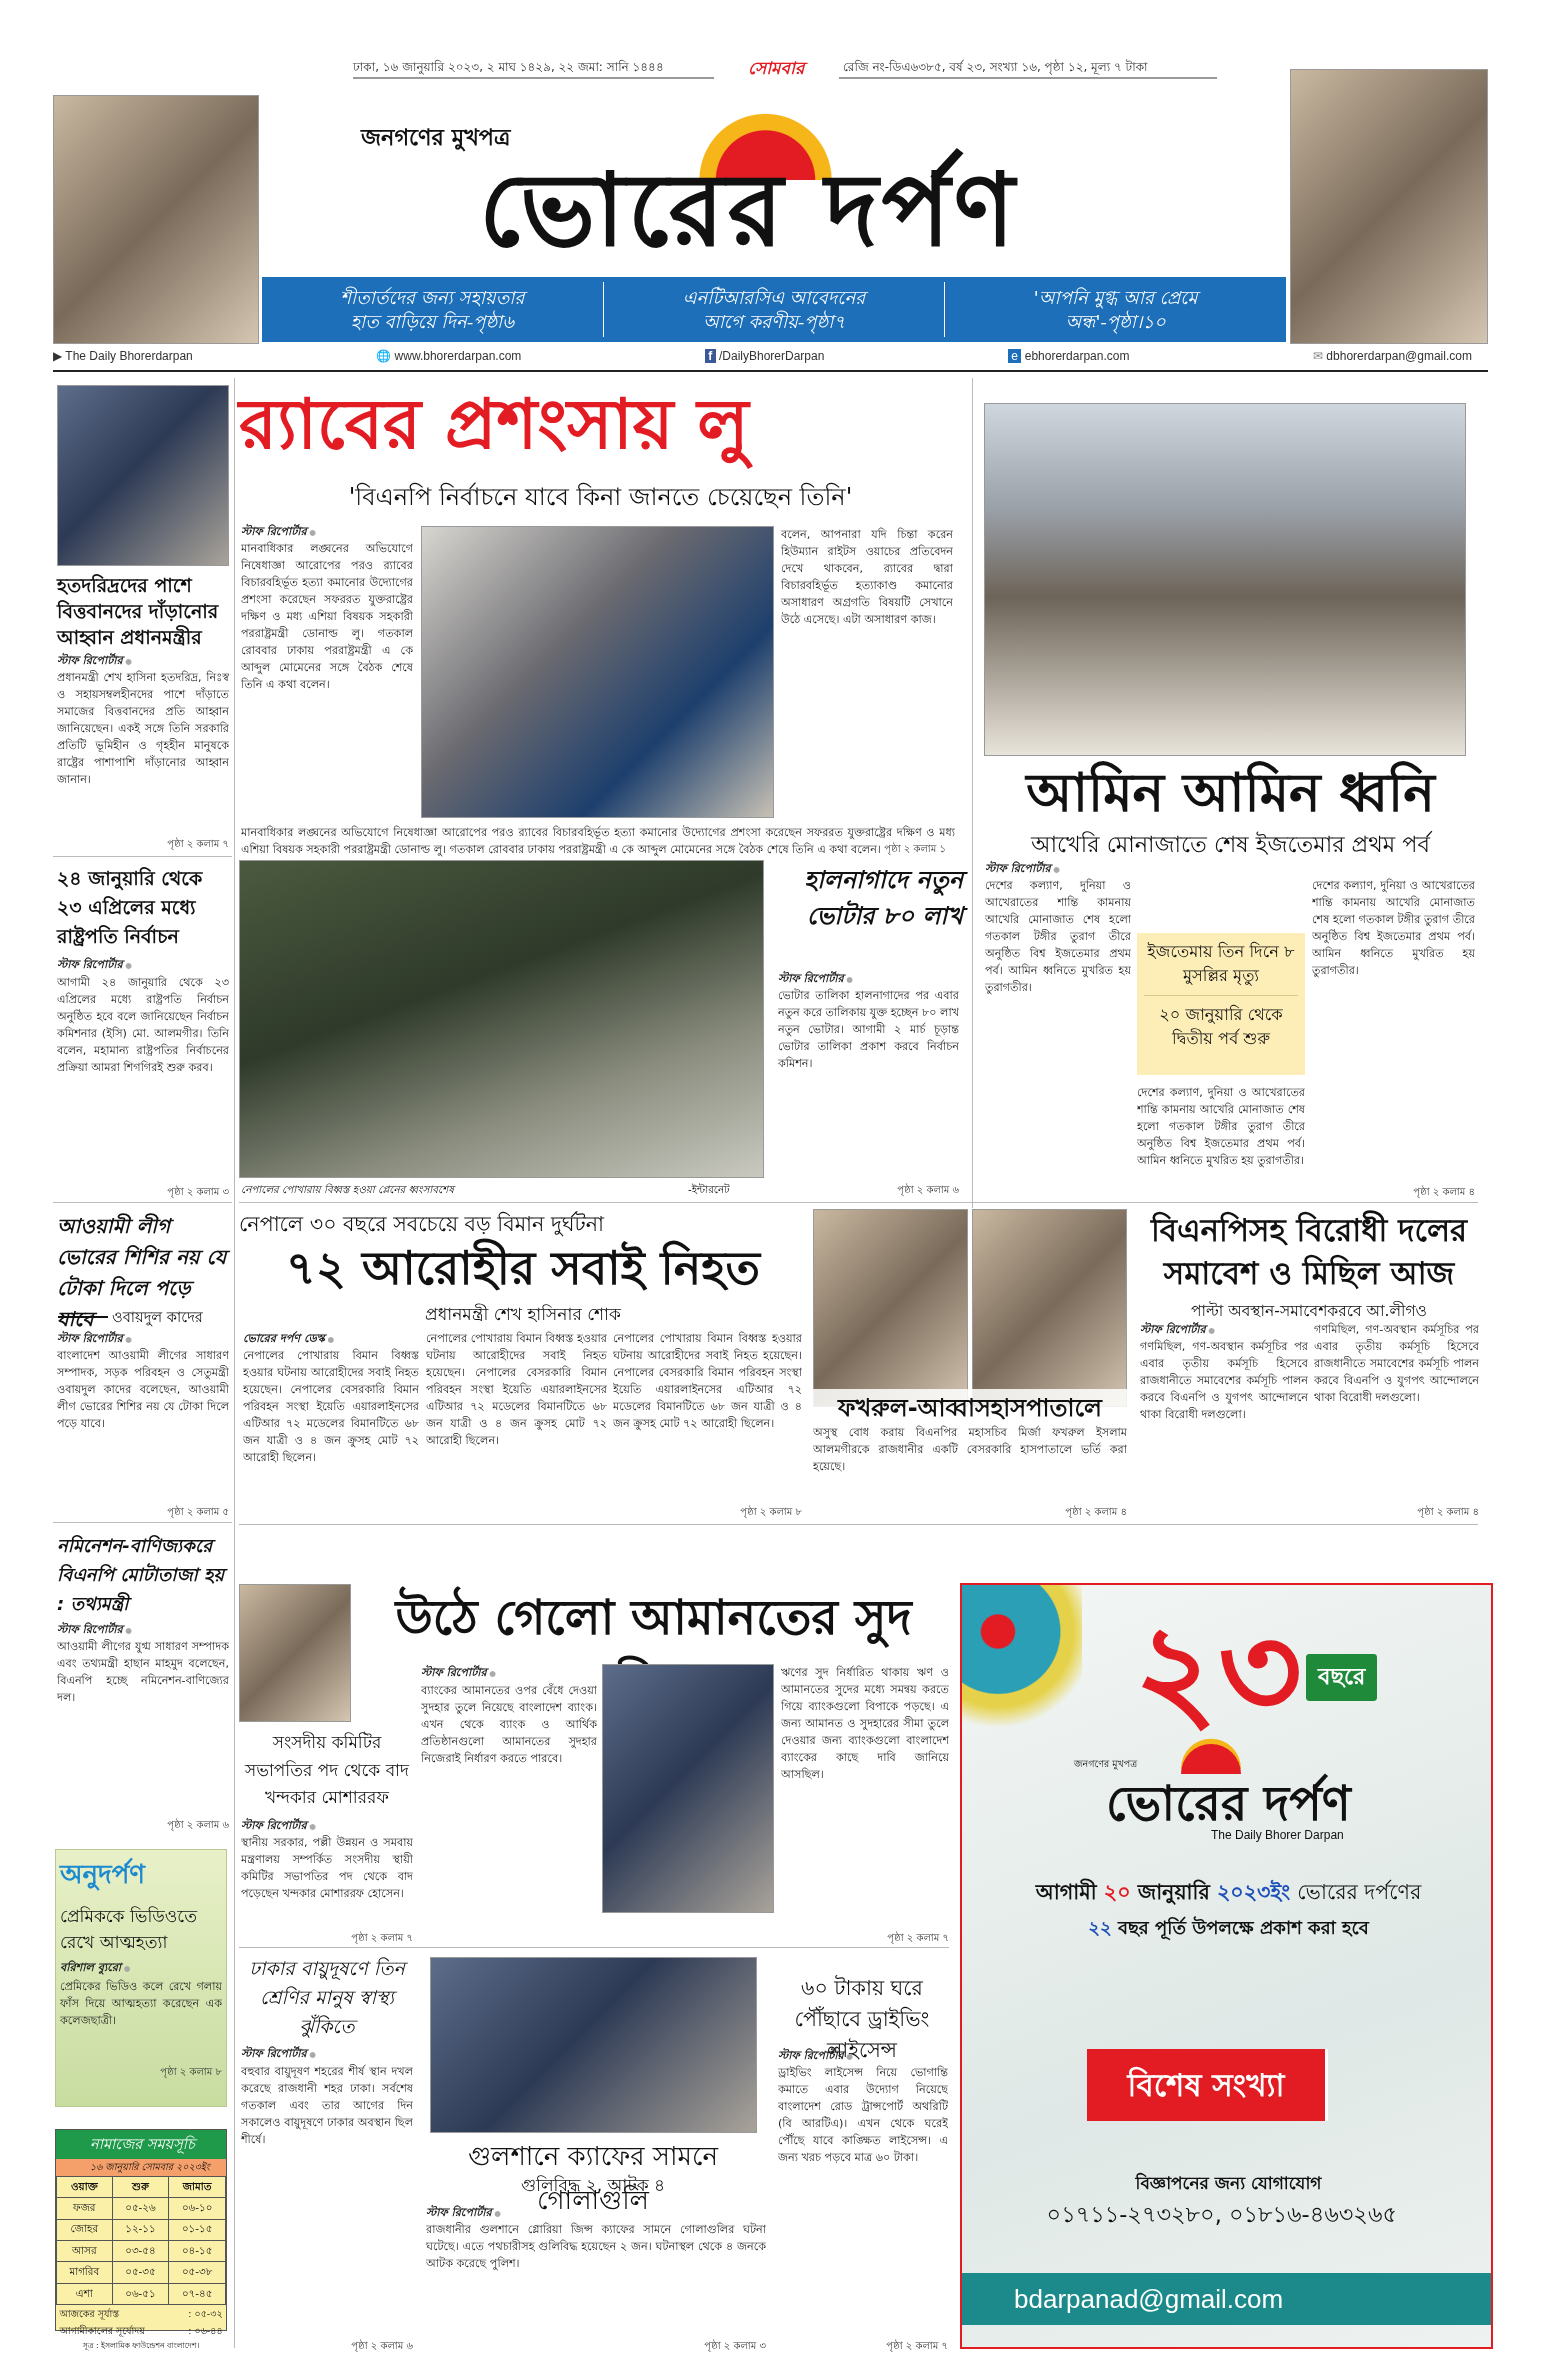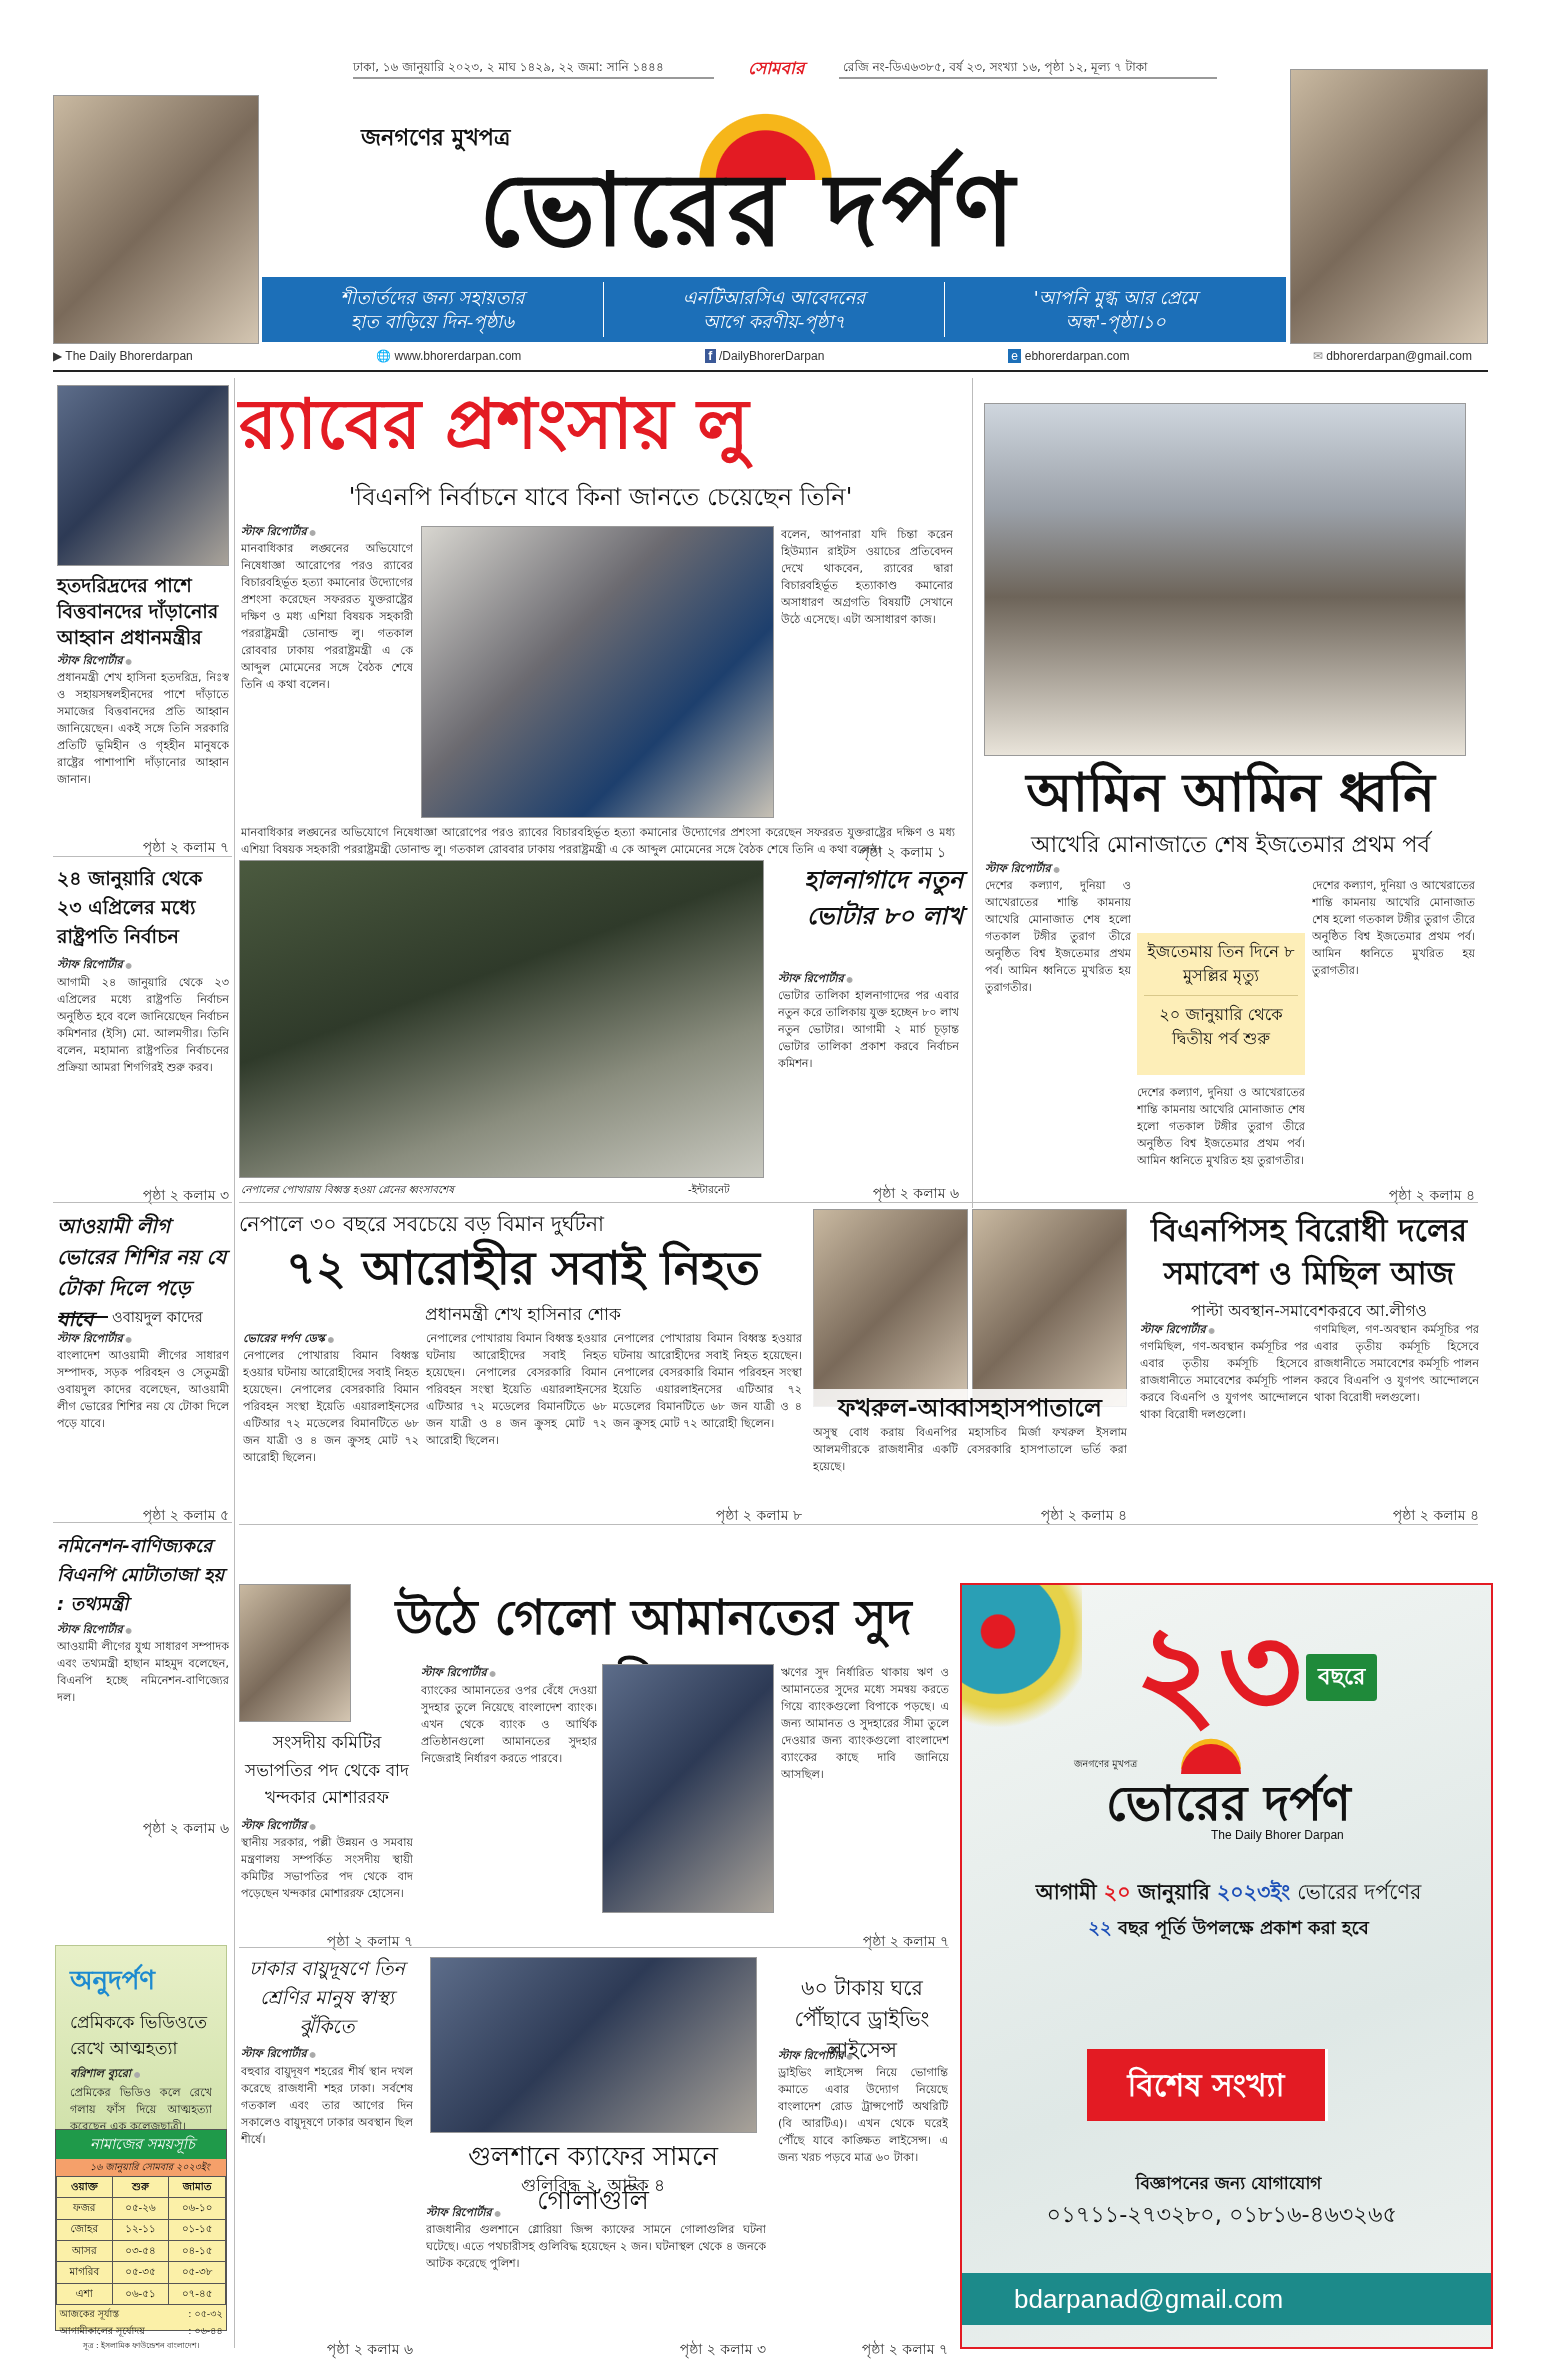--- a/index.html
+++ b/index.html
@@ -8,21 +8,21 @@
   .photo { background: linear-gradient(135deg, #8a8f96, #5b5f66 45%, #b8b2a7); border: 0.9px solid #999; }
   .photo.warm { background: linear-gradient(135deg, #c9b9a1, #7a6a5a 50%, #d4c6b2); }
   .photo.dark { background: linear-gradient(160deg, #4b5a3f, #2f3a2a 40%, #8a8d7e 70%, #c9c9c0); }
   .photo.crowd { background: linear-gradient(180deg, #cfd6de 0%, #9aa0a8 30%, #6d6459 55%, #e9e4da 100%); }
   .photo.people { background: linear-gradient(135deg, #5d6d8a, #2d3a55 45%, #a9a39a); }
   .rule { background: #222; height: 1.7px; }
   .vrule { background: #bbb; width: 0.9px; }
   .body-text { font-size: 11.2px; line-height: 17px; color: #222; text-align: justify; overflow: hidden; }
   .byline { font-size: 11.2px; font-style: italic; font-weight: bold; color: #222; }
   .byline::after { content: " ●"; color: #aaa; font-size: 7.7px; font-style: normal; }
-  .cont { font-size: 14px; color: #333; text-align: right; }
+  .cont { font-size: 10px; color: #333; text-align: right; }
   .hl-red { color: #e31b23; font-weight: bold; }
   .hl { font-weight: bold; color: #111; }
   .banner-cell { color: #fff; font-size: 18px; font-style: italic; text-align: center; line-height: 24px; padding: 3.4px 8.6px; border-right: 1.7px solid #fff; }
   .banner-cell:last-child { border-right: none; }
   table.prayer { border-collapse: collapse; width: 100%; font-size: 12px; }
   table.prayer td, table.prayer th { border: 0.9px solid #555; padding: 1.7px 3.4px; text-align: center; }
   table.prayer th { font-weight: bold; }
 </style>
 </head>
 <body>
@@ -83,21 +83,21 @@
 <div class="abs byline" style="left:57px;top:1330px;">স্টাফ রিপোর্টার</div>
 <div class="abs body-text" style="left:57px;top:1347px;width:172px;height:155px;">বাংলাদেশ আওয়ামী লীগের সাধারণ সম্পাদক, সড়ক পরিবহন ও সেতুমন্ত্রী ওবায়দুল কাদের বলেছেন, আওয়ামী লীগ ভোরের শিশির নয় যে টোকা দিলে পড়ে যাবে।</div>
 <div class="abs cont" style="left:57px;top:1504px;width:172px;">পৃষ্ঠা ২ কলাম ৫</div>
 
 <div class="abs" style="left:53px;top:1522px;width:179px;height:0.9px;background:#bbb;"></div>
 <div class="abs hl" style="left:57px;top:1531px;width:172px;font-size:18px;line-height:29px;font-style:italic;">নমিনেশন-বাণিজ্যকরে বিএনপি মোটাতাজা হয় : তথ্যমন্ত্রী</div>
 <div class="abs byline" style="left:57px;top:1621px;">স্টাফ রিপোর্টার</div>
 <div class="abs body-text" style="left:57px;top:1638px;width:172px;height:172px;">আওয়ামী লীগের যুগ্ম সাধারণ সম্পাদক এবং তথ্যমন্ত্রী হাছান মাহমুদ বলেছেন, বিএনপি হচ্ছে নমিনেশন-বাণিজ্যের দল।</div>
 <div class="abs cont" style="left:57px;top:1817px;width:172px;">পৃষ্ঠা ২ কলাম ৬</div>
 
-<div class="abs" style="left:55px;top:1945px;width:172px;height:258px;background:linear-gradient(180deg,#e8f0c8,#c8dca0);border:0.9px solid #b8c890;padding:14px;">
+<div class="abs" style="left:55px;top:1849px;width:172px;height:258px;background:linear-gradient(180deg,#e8f0c8,#c8dca0);border:0.9px solid #b8c890;padding:4px;">
   <div style="font-size:26px;font-weight:bold;color:#1c8ad0;">অনুদর্পণ</div>
   <div class="hl" style="font-size:17px;line-height:26px;margin-top:5.2px;font-weight:normal;">প্রেমিককে ভিডিওতে রেখে আত্মহত্যা</div>
   <div class="byline" style="margin-top:3.4px;">বরিশাল ব্যুরো</div>
   <div class="body-text" style="height:86px;">প্রেমিকের ভিডিও কলে রেখে গলায় ফাঁস দিয়ে আত্মহত্যা করেছেন এক কলেজছাত্রী।</div>
   <div class="cont">পৃষ্ঠা ২ কলাম ৮</div>
 </div>
 
 <div class="abs" style="left:55px;top:2129px;width:172px;height:202px;background:#fbf0a8;border:1.7px solid #555;">
   <div style="background:#1f9a4a;color:#fff;font-size:14.6px;font-style:italic;padding:2.6px 5.2px 2.6px 34px;">নামাজের সময়সূচি</div>
   <div style="background:#f5a06a;font-size:9.5px;font-style:italic;padding:0.9px 5.2px 0.9px 34px;">১৬ জানুয়ারি সোমবার ২০২৩ইং</div>

